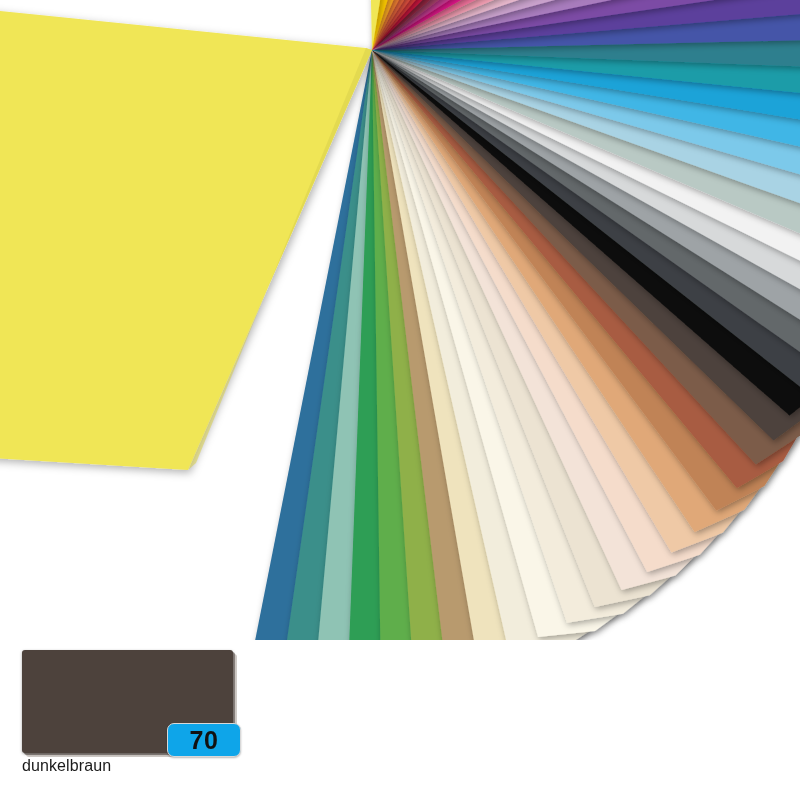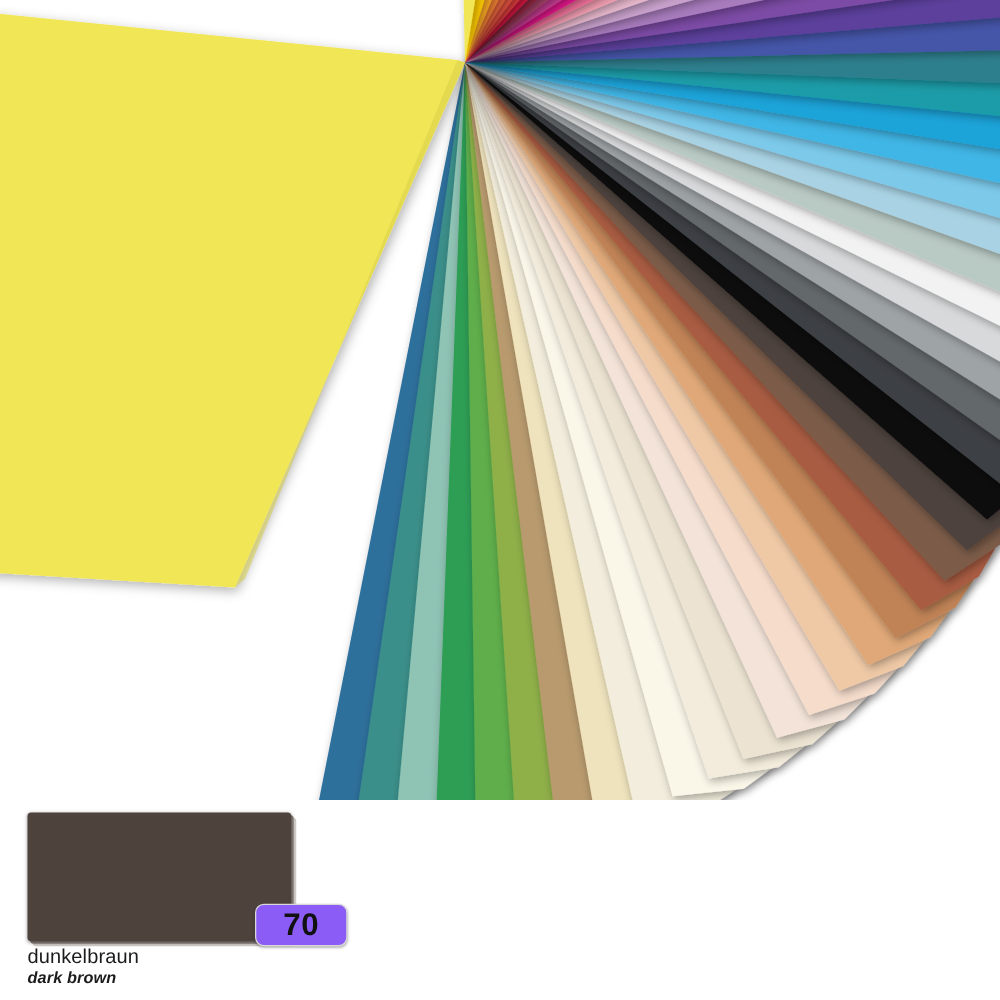--- a/index.html
+++ b/index.html
@@ -40,29 +40,28 @@
     left:0;top:0;
     width:211px;height:103px;
     border-radius:3px;
     box-shadow:0 1px 3px rgba(0,0,0,.35);
   }
 
   #number-badge{
     position:absolute;
     left:145px; top:73px;
     width:72px; height:32px;
-    background:#8b5cf6;
+    background:#0ea5e9;
     border-radius:7px;
     border:1px solid #d8d8d8;
     box-shadow:0 1px 2px rgba(0,0,0,.28);
     display:flex;align-items:center;justify-content:center;
     font-size:25px;font-weight:bold;color:#111111;
     letter-spacing:.5px;
     line-height:1;
-    margin-left:37px;
   }
 
   #label-block{
     position:absolute;
     left:22px; top:757px;
     width:430px;
   }
   #label-de{
     font-size:16px;
     color:#1b1b1b;
@@ -155,14 +154,13 @@
 
 <div id="swatch-block">
   <div class="stack-sheet s1"></div>
   <div class="stack-sheet s2"></div>
   <div id="swatch-color" style="background: rgb(77, 66, 60);"></div>
   <div id="number-badge">70</div>
 </div>
 
 <div id="label-block">
   <div id="label-de">dunkelbraun</div>
-  <div id="label-en">dark brown</div>
 </div>
 
 </body></html>

